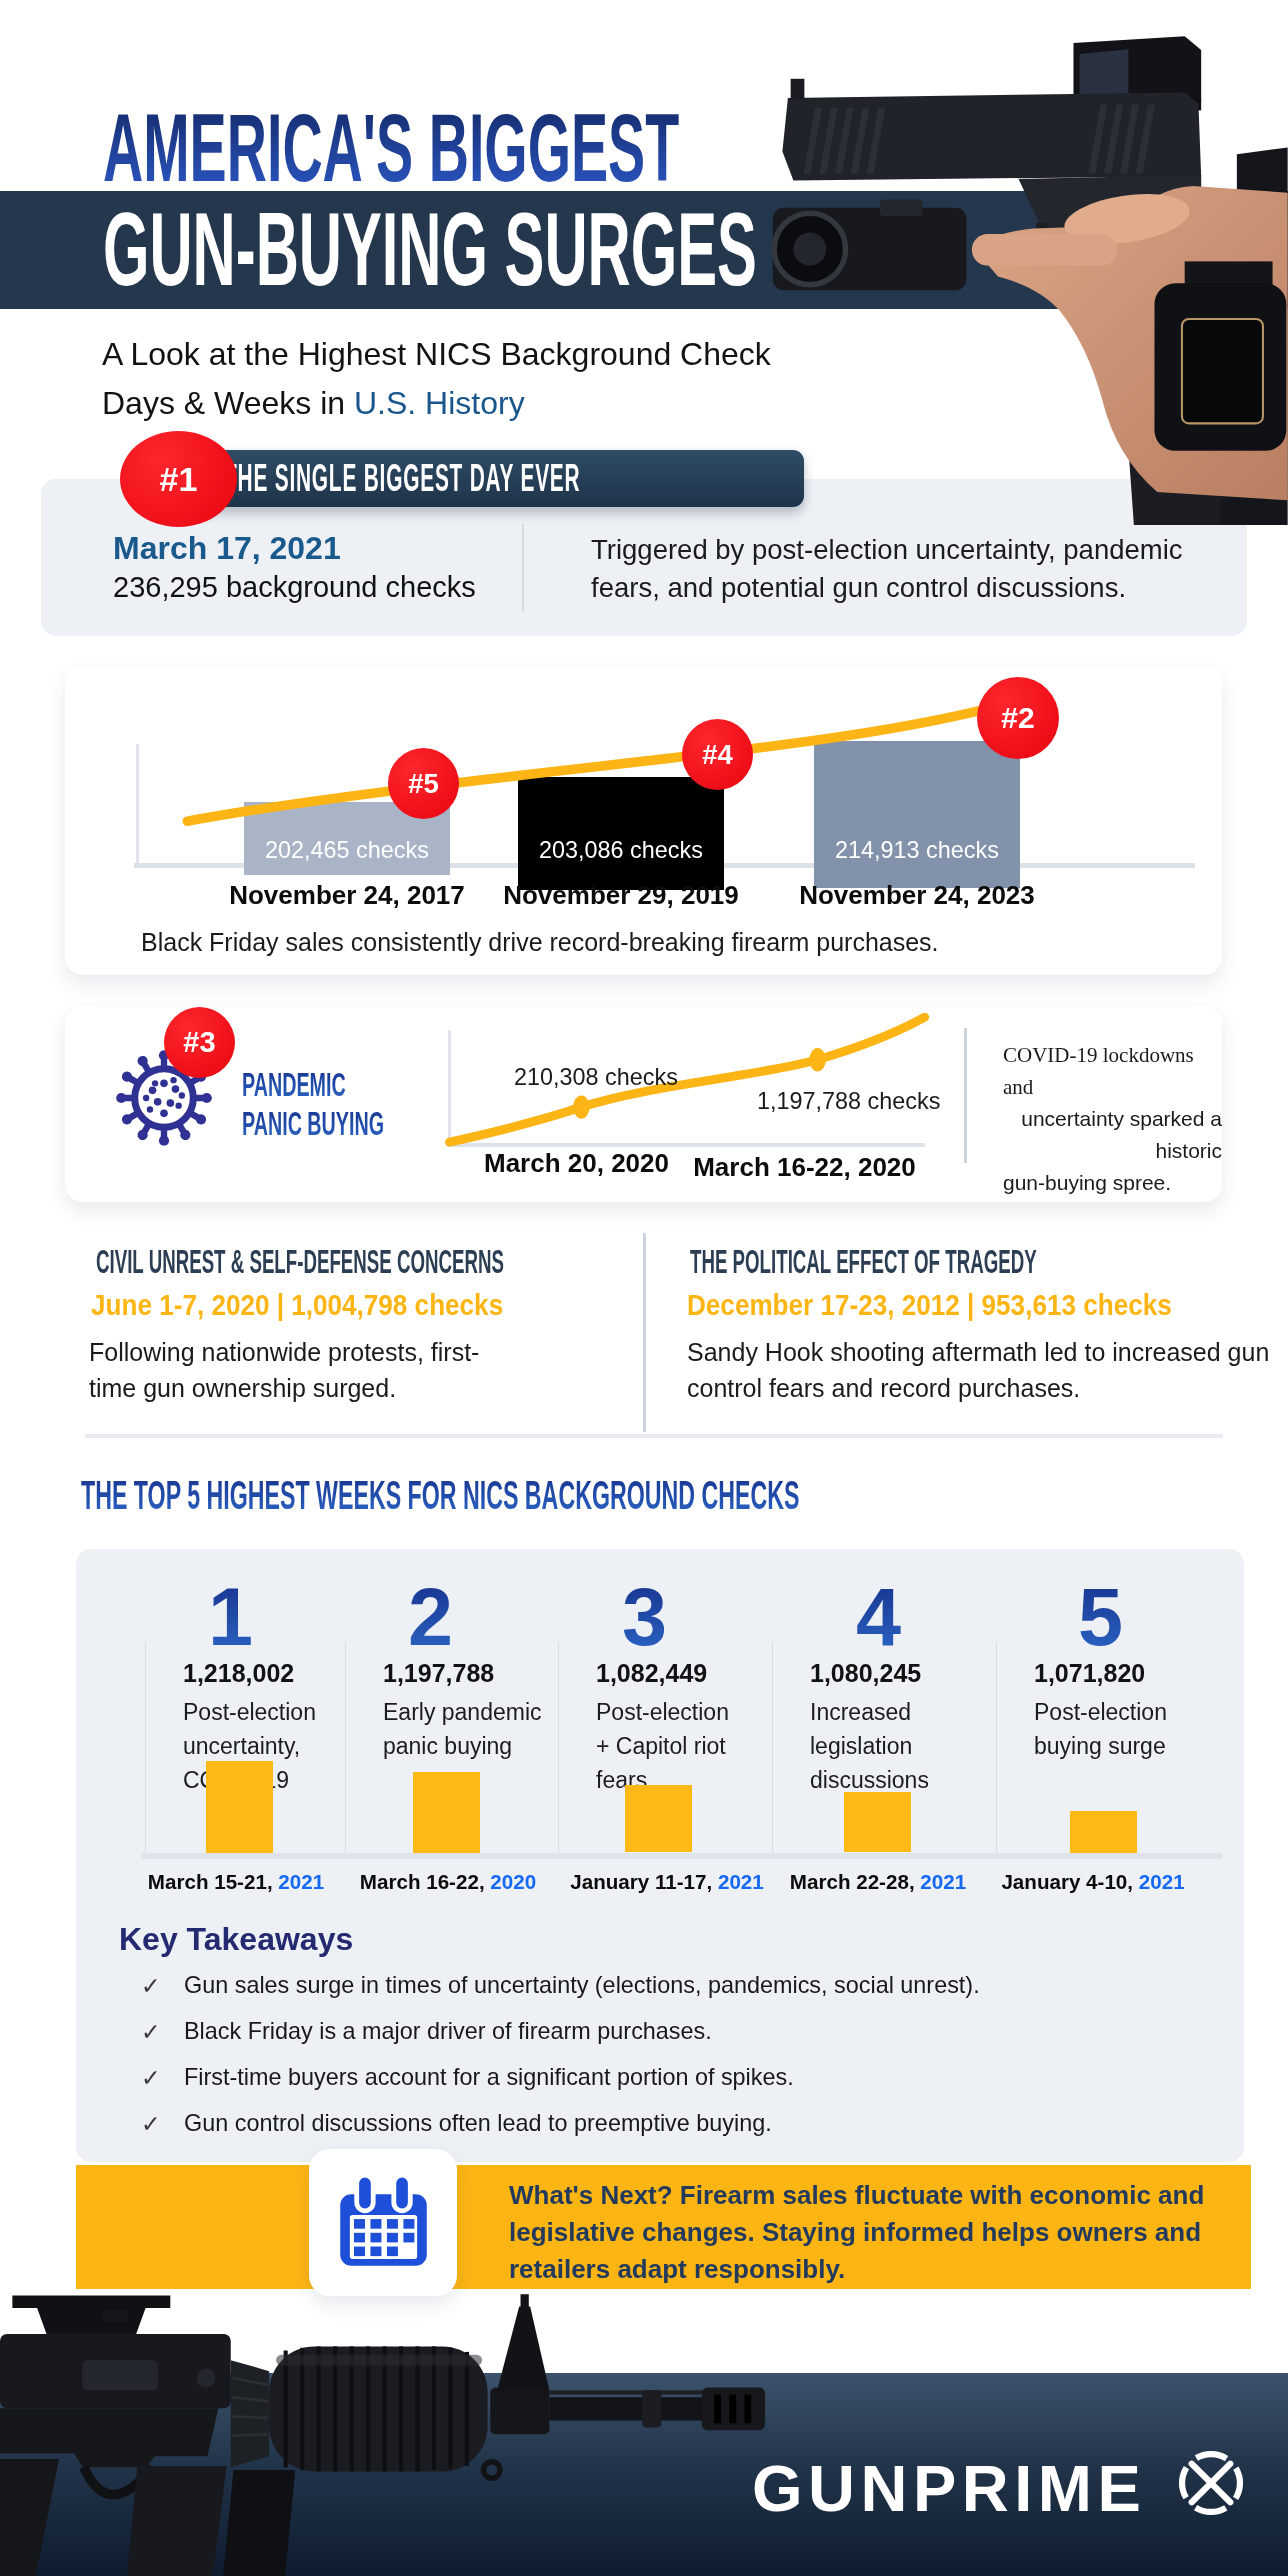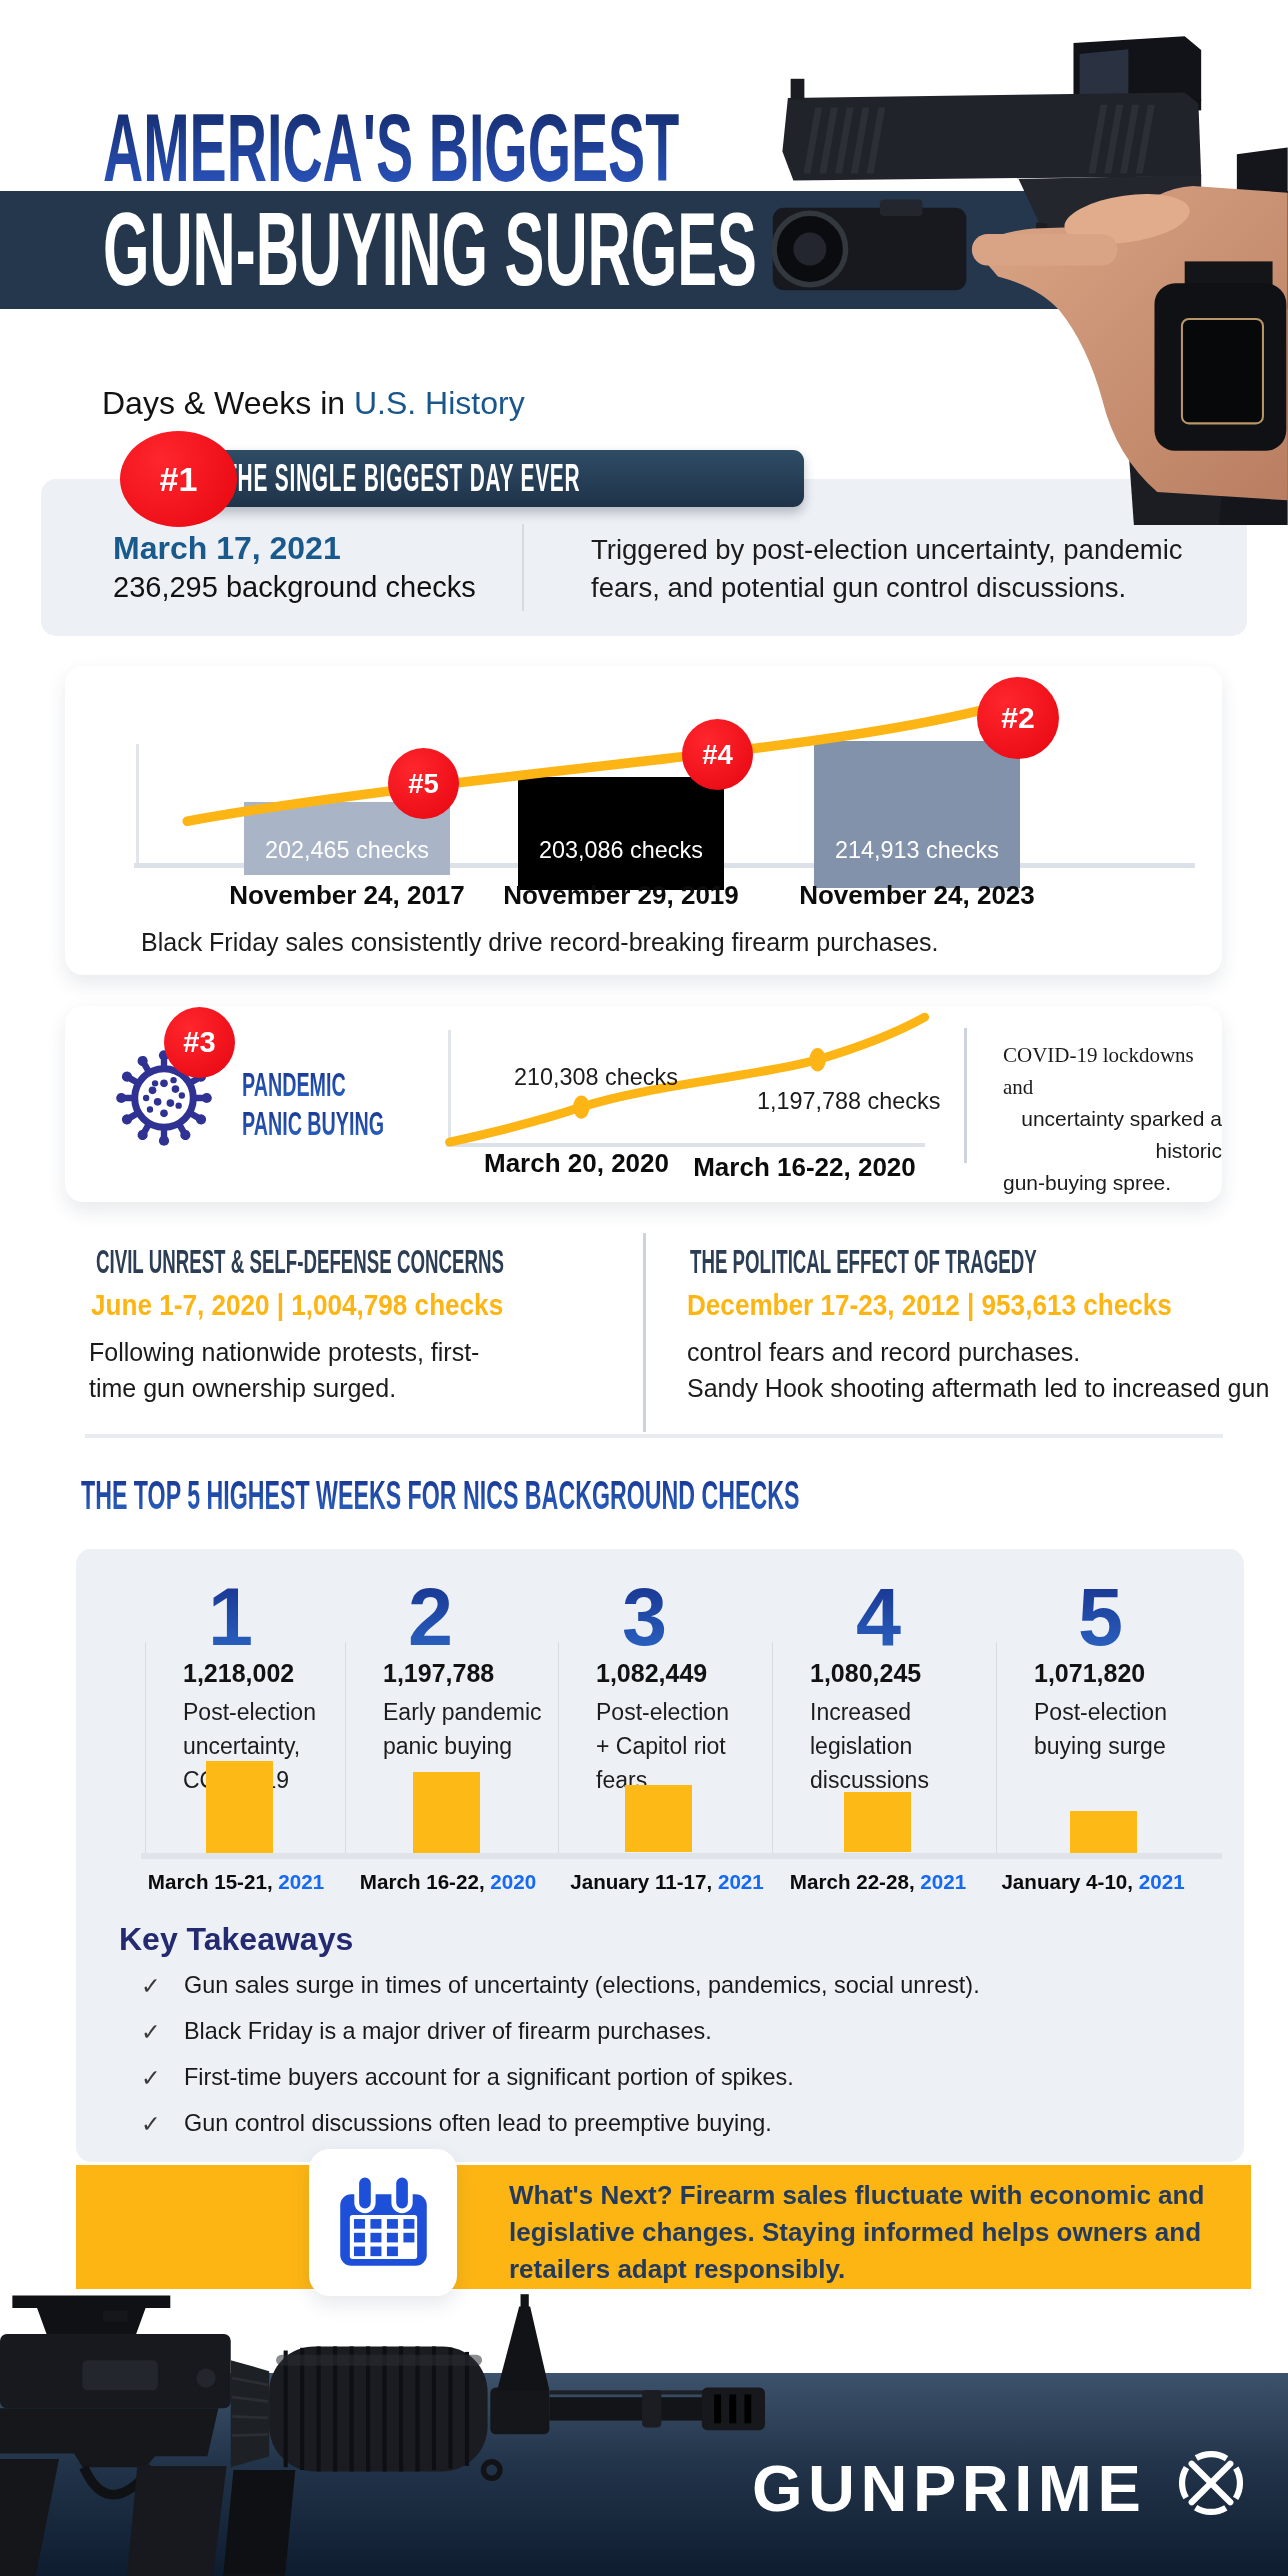--- a/index.html
+++ b/index.html
@@ -41,20 +41,23 @@
 
   <div class="abs band"></div>
 
   <div class="abs" style="left:103px;top:100px;font-size:96px;line-height:96px;">
     <span class="cond gt">AMERICA'S BIGGEST</span>
   </div>
   <div class="abs" style="left:103px;top:191px;height:118px;font-size:103px;line-height:118px;color:#fff;">
     <span class="cond">GUN-BUYING SURGES</span>
   </div>
 
+  <div class="abs" style="left:102px;top:334px;font-size:32px;line-height:41px;color:#121212;">
+    <span>A Look at the Highest NICS Background Check</span>
+  </div>
   <div class="abs" style="left:102px;top:383px;font-size:32px;line-height:41px;color:#121212;">
     <span>Days &amp; Weeks in </span><span style="color:#19568c;">U.S. History</span>
   </div>
 
   <div class="abs" style="left:745px;top:17px;width:543px;height:508px;z-index:3;">
     <svg width="543" height="508" viewBox="0 0 790 740">
       <defs>
         <linearGradient id="skin" x1="0" y1="0" x2="1" y2="1">
           <stop offset="0" stop-color="#dba687"></stop>
             <stop offset="1" stop-color="#b97e61"></stop>
@@ -261,22 +264,22 @@
   <div class="abs evtitle" style="left:96px;top:1242px;"><span class="cond55">CIVIL UNREST &amp; SELF-DEFENSE CONCERNS</span></div>
   <div class="abs" style="left:91px;top:1289px;font-size:29px;"><span class="statyellow">June 1-7, 2020 | 1,004,798 checks</span></div>
   <div class="abs body-txt" style="left:89px;top:1334px;font-size:25px;line-height:36px;">
     <span style="display:block;">Following nationwide protests, first-</span>
     <span style="display:block;">time gun ownership surged.</span>
   </div>
 
   <div class="abs evtitle" style="left:690px;top:1242px;"><span class="cond55">THE POLITICAL EFFECT OF TRAGEDY</span></div>
   <div class="abs" style="left:687px;top:1289px;font-size:29px;"><span class="statyellow">December 17-23, 2012 | 953,613 checks</span></div>
   <div class="abs body-txt" style="left:687px;top:1334px;font-size:25px;line-height:36px;">
+    <span style="display:block;">Sandy Hook shooting aftermath led to increased gun</span>
     <span style="display:block;">control fears and record purchases.</span>
-    <span style="display:block;">Sandy Hook shooting aftermath led to increased gun</span>
   </div>
 
   <div class="abs" style="left:85px;top:1434px;width:1138px;height:4.1px;background:#e8ecf1;"></div>
 
   <div class="abs" style="left:81px;top:1471px;font-size:40px;line-height:48px;">
     <span class="cond gt2">THE TOP 5 HIGHEST WEEKS FOR NICS BACKGROUND CHECKS</span>
   </div>
 
   <div class="abs card-gray" style="left:76px;top:1549px;width:1168px;height:613px;">
 

